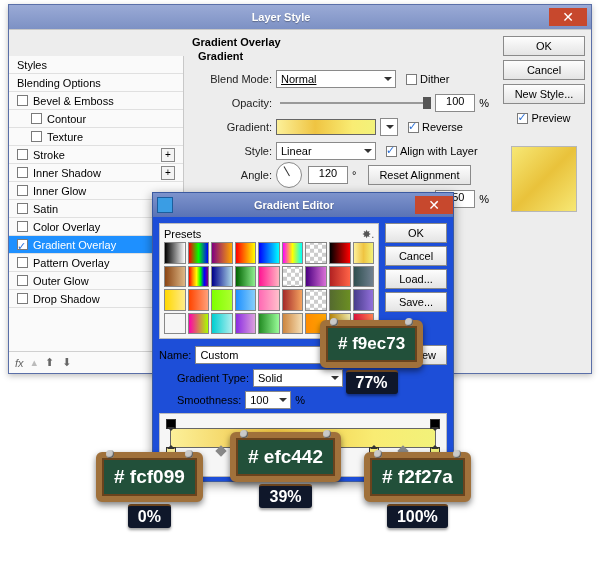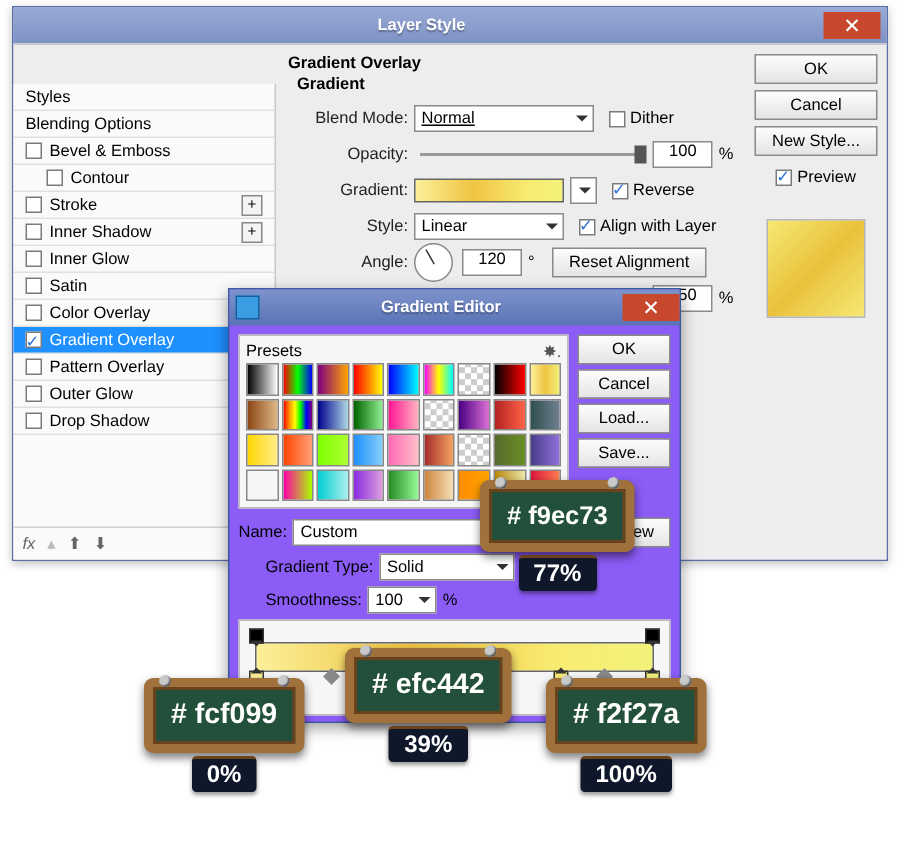--- a/index.html
+++ b/index.html
@@ -44,21 +44,21 @@
   .angle-dial { width:26px;height:26px;border:1px solid #888;border-radius:50%;background:#fff;position:relative;margin-right:2px;}
   .angle-dial::after{content:"";position:absolute;width:1px;height:11px;background:#333;left:50%;top:2px;transform-origin:bottom center;transform:rotate(-30deg);}
 
   
   .rpanel { width:94px; padding:6px; display:flex; flex-direction:column; gap:4px;}
   .rpanel .btn { width:100%; justify-content:center;}
   .rpanel .chkline { margin:4px auto 0 auto;}
   .preview-swatch { margin-top:18px; align-self:center; width:66px; height:66px; border:1px solid #b7b7b7; background:linear-gradient(135deg,#f7e875,#e9c23b,#f7e875);}
 
   
-  .dlg-ge { position:absolute; left:152px; top:192px; width:302px; height:290px; border:1px solid #3b5aa0; background:#8b5cf6; box-shadow:0 3px 10px rgba(0,0,0,.4); z-index:5;}
+  .dlg-ge { position:absolute; left:152px; top:192px; width:302px; height:290px; border:1px solid #3b5aa0; background:#1d4ed8; box-shadow:0 3px 10px rgba(0,0,0,.4); z-index:5;}
   .dlg-ge .titlebar { height:24px; background:linear-gradient(#7d93cc,#5a73b5); display:flex; align-items:center; color:#fff;}
   .dlg-ge .titlebar .title { flex:1; text-align:center; font-weight:bold; text-shadow:0 1px 1px rgba(0,0,0,.3);}
   .dlg-ge .titlebar .icon { width:16px;height:16px;margin-left:4px;background:#3a9de4;border:1px solid #1b5e9e;}
   .ge-body { padding:6px;}
   .ge-top { display:flex; gap:6px;}
   .preset-panel { flex:1; border:1px solid #bcbcbc; background:#f6f6f6; padding:4px;}
   .preset-head { display:flex; justify-content:space-between; align-items:center; margin-bottom:2px;}
   .gear { width:12px;height:12px;display:inline-block;color:#555;}
   .preset-grid { display:grid; grid-template-columns:repeat(9,1fr); gap:2px;}
   .ps { width:100%; aspect-ratio:1/1; border:1px solid #888;}
@@ -98,20 +98,24 @@
       <div class="section-head">Styles</div>
       <div class="section-head">Blending Options</div>
       <div id="style-rows">
           <div class="row">
             <span class="chk"></span>
             <span>Bevel &amp; Emboss</span>
           </div>
           <div class="row sub">
             <span class="chk"></span>
             <span>Contour</span>
+          </div>
+          <div class="row sub">
+            <span class="chk"></span>
+            <span>Texture</span>
           </div>
           <div class="row">
             <span class="chk"></span>
             <span>Stroke</span>
             <span class="plus">+</span>
           </div>
           <div class="row">
             <span class="chk"></span>
             <span>Inner Shadow</span>
             <span class="plus">+</span>

